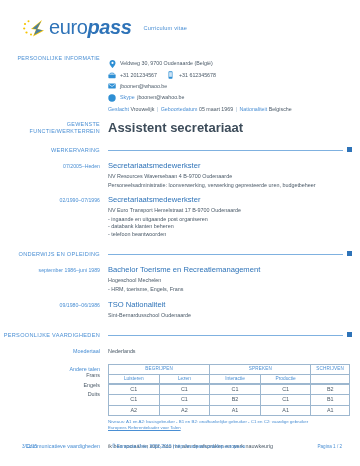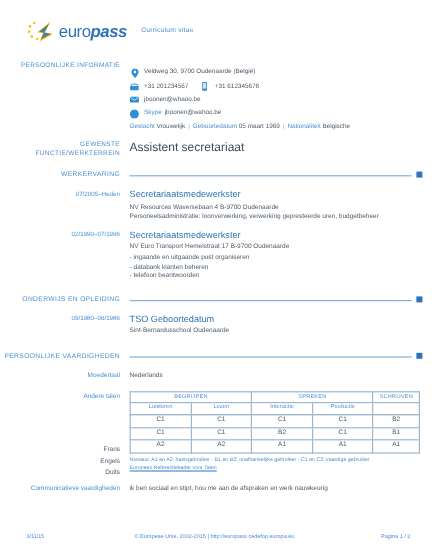--- a/index.html
+++ b/index.html
@@ -55,21 +55,21 @@
     align-items: center;
     position: relative;
   }
   .logo-star {
     width: 26px;
     height: 20px;
     position: relative;
     margin-right: 1px;
   }
   .logo-text {
-    font-size: 14px;
+    font-size: 20px;
     letter-spacing: -0.4px;
     color: #2e73b8;
     font-weight: bold;
   }
   .logo-text .pass {
     font-style: italic;
     color: #2e73b8;
   }
   .logo-text .euro {
     font-style: normal;
@@ -126,23 +126,24 @@
     margin-top: 4px;
     color: #4b5a68;
     line-height: 1.2;
   }
   .meta-line .k { color: #4a8fd4; }
   .meta-line .bar { color: #9db7cf; margin: 0 1px; }
 
   
   .sec-wish { margin-top: 9px; }
   .wish-val {
-    font-size: 10px;
+    font-size: 13px;
     color: #3d4c5a;
     line-height: 1.1;
+    font-weight: bold;
   }
 
   
   .sec-head {
     margin-top: 11px;
     align-items: flex-start;
   }
   .sec-head .lbl {
     color: #4a8fd4;
     font-size: 5.6px;
@@ -397,25 +398,35 @@
         <div>- telefoon beantwoorden</div>
       </div>
     </div>
   </div>
 
   <div class="row sec-head">
     <div class="lbl lbl-caps">ONDERWIJS EN OPLEIDING</div>
     <div class="rule"></div>
   </div>
 
+  <div class="row entry">
+    <div class="lbl">september 1986–juni 1989</div>
+    <div class="val">
+      <div class="etitle">Bachelor Toerisme en Recreatiemanagement</div>
+      <div class="eorg">Hogeschool Mechelen</div>
+      <div class="bullets">
+        <div>- HRM, toerisme, Engels, Frans</div>
+      </div>
+    </div>
+  </div>
 
   <div class="row entry">
     <div class="lbl">09/1980–06/1986</div>
     <div class="val">
-      <div class="etitle">TSO Geboortedatum</div>
+      <div class="etitle">TSO Nationaliteit</div>
       <div class="eorg">Sint-Bernardusschool Oudenaarde</div>
     </div>
   </div>
 
   <div class="row sec-head sec-skills">
     <div class="lbl lbl-caps">PERSOONLIJKE VAARDIGHEDEN</div>
     <div class="rule"></div>
   </div>
 
   <div class="row mother">

